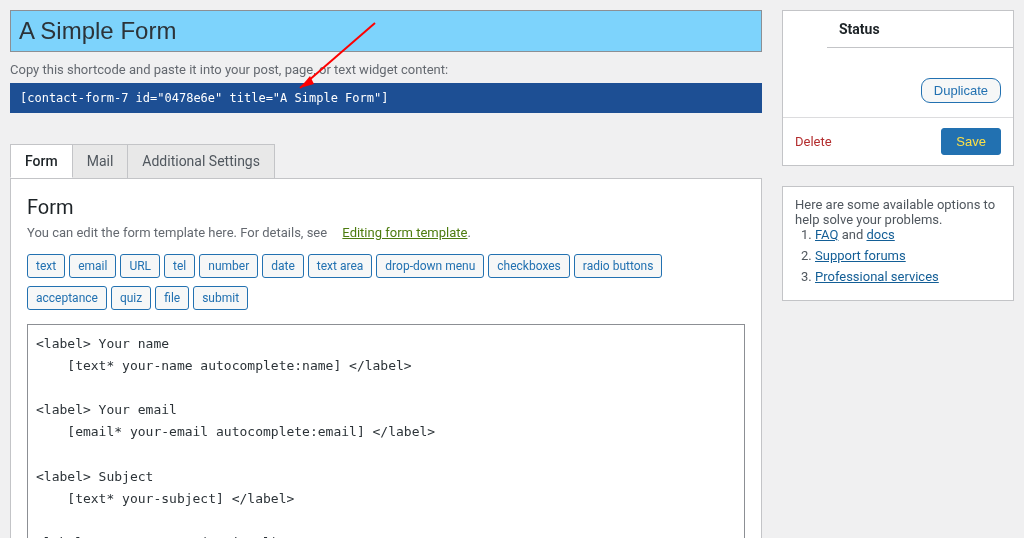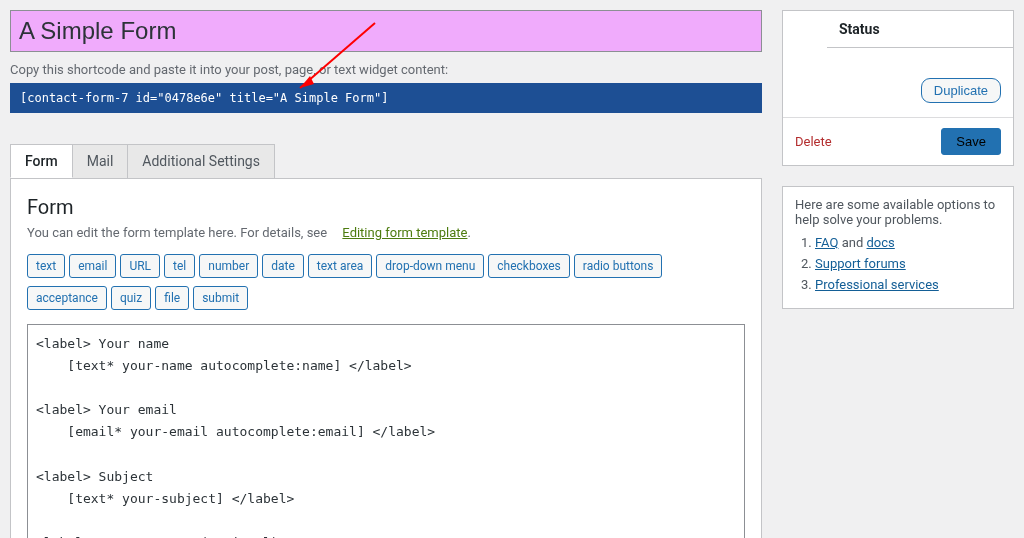--- a/index.html
+++ b/index.html
@@ -14,21 +14,21 @@
   .main { flex: 1; min-width: 0; }
   .side { width: 232px; flex-shrink: 0; }
 
   .title-input {
     width: 100%;
     padding: 3px 8px;
     font-size: 24px;
     line-height: 1.5;
     height: 42px;
     border: 1px solid #8c8f94;
-    background: #f0abfc;
+    background: #7dd3fc;
     color: #2c3338;
     outline: none;
   }
   .hint {
     font-size: 13px;
     color: #646970;
     margin: 10px 0 6px;
   }
   .shortcode {
     background: #1d4f94;
@@ -138,28 +138,28 @@
   .foot-row {
     display: flex;
     justify-content: space-between;
     align-items: center;
     padding: 10px 12px;
     border-top: 1px solid #dcdcde;
   }
   .delete-link { color: #b32d2e; cursor: pointer; font-size: 13px; }
   .btn-primary {
     background: #2271b1;
-    color: #000000;
+    color: #fde047;
     border: 1px solid #2271b1;
     border-radius: 3px;
     padding: 5px 14px;
     font-size: 13px;
     cursor: pointer;
   }
-  .sidebox ol { padding-left: 20px; margin-top: 8px; }
+  .sidebox ol { padding-left: 20px; }
   .sidebox ol li { margin-bottom: 6px; }
   .sidebox a { color: #135e96; text-decoration: underline; cursor: pointer; }
 
   .arrow {
     position: absolute;
     pointer-events: none;
   }
 </style>
 </head>
 <body>

